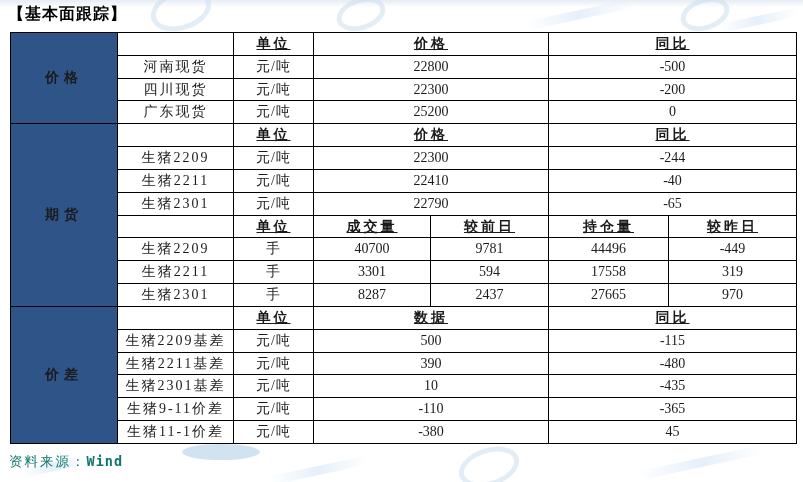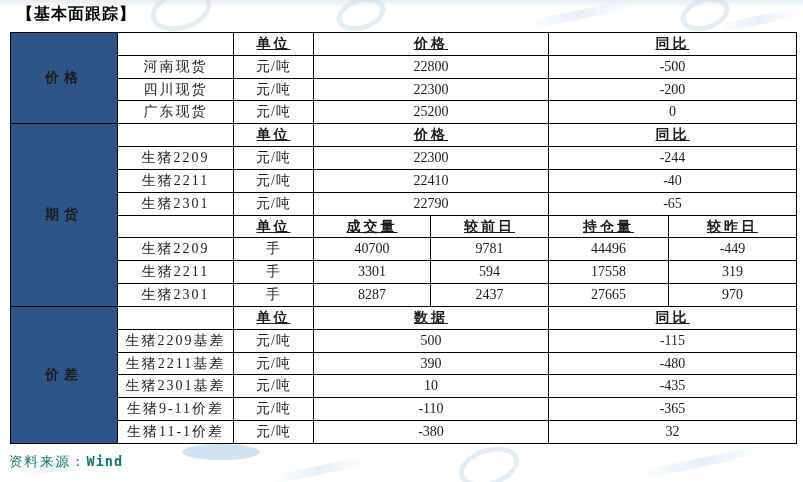--- a/index.html
+++ b/index.html
@@ -21,21 +21,21 @@
   .wm-blob{
     position:absolute;z-index:0;border-radius:50%;
     background:#c2d8ec;opacity:.75;pointer-events:none;
   }
   .wm-streak{
     position:absolute;z-index:0;height:9px;opacity:.65;pointer-events:none;
     background:linear-gradient(90deg,rgba(220,234,250,0),#d7e7f8,rgba(220,234,250,0));
     transform:rotate(-12deg);border-radius:5px;
   }
   .title{
-    position:absolute;top:4px;left:17px;z-index:2;
+    position:absolute;top:4px;left:8px;z-index:2;
     font-size:16px;font-weight:bold;color:#000;letter-spacing:1px;
   }
   table.main{
     position:absolute;top:32px;left:10px;z-index:1;
     width:786px;height:412px;
     border-collapse:collapse;table-layout:fixed;background:#ffffff;
   }
   table.main td{
     border:1px solid #000;padding:0 3px;
     font-size:14px;color:#1b1b1b;text-align:center;
@@ -201,20 +201,20 @@
     <tr>
       <td class="lbl">生猪9-11价差</td>
       <td class="u">元/吨</td>
       <td class="num" colspan="2">-110</td>
       <td class="num" colspan="2">-365</td>
     </tr>
     <tr>
       <td class="lbl">生猪11-1价差</td>
       <td class="u">元/吨</td>
       <td class="num" colspan="2">-380</td>
-      <td class="num" colspan="2">32</td>
+      <td class="num" colspan="2">45</td>
     </tr>
   </tbody>
 </table>
 
 <div class="source">
   <span class="lab">资料来源：</span><span class="val">Wind</span>
 </div>
 
 </body></html>

